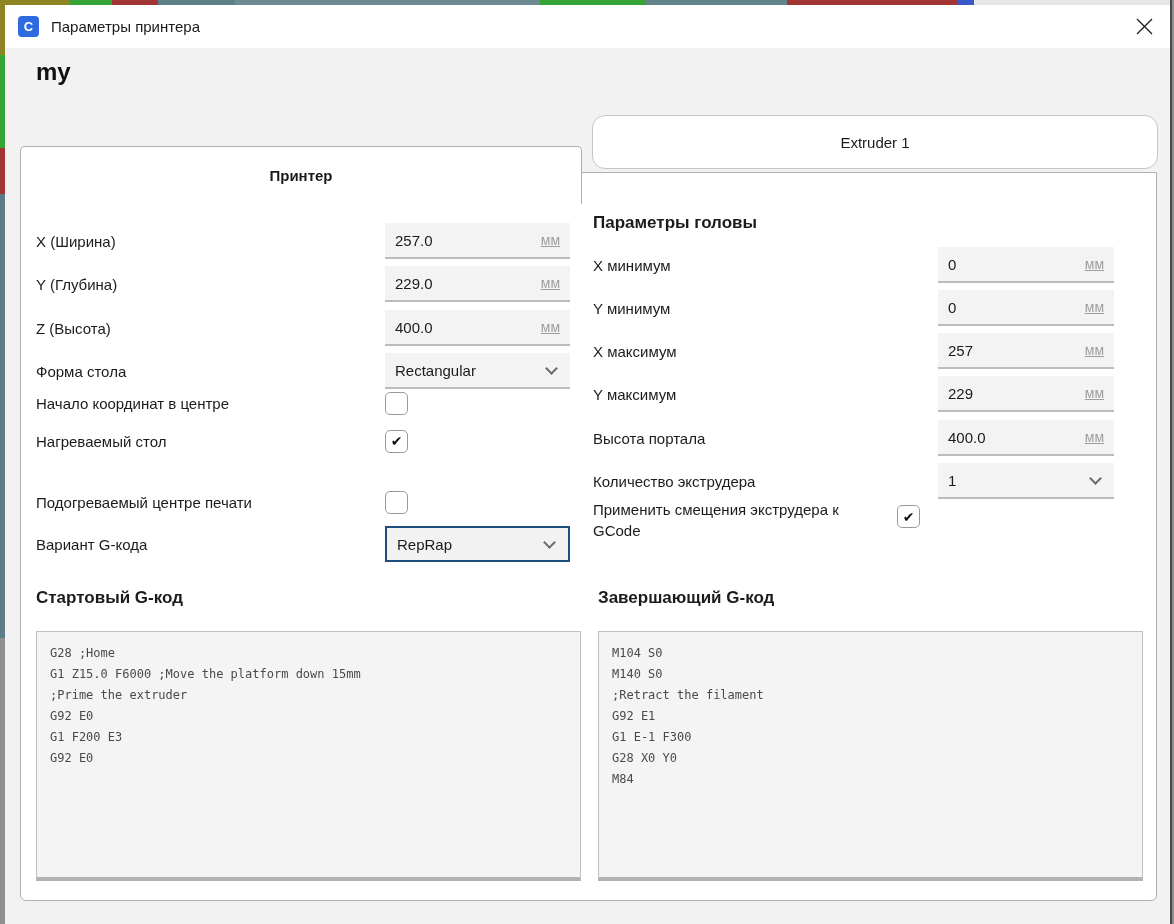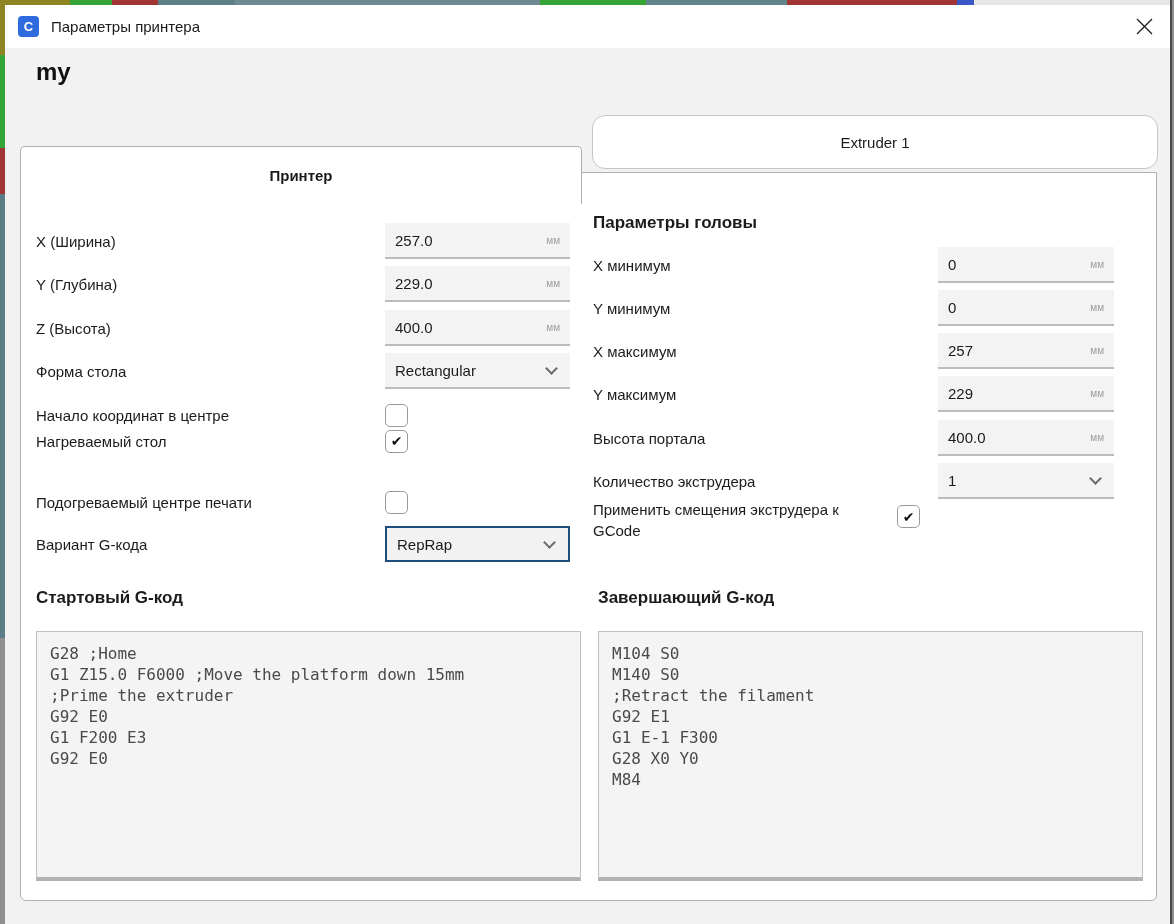--- a/index.html
+++ b/index.html
@@ -84,21 +84,21 @@
   .row-wrap .lbl { max-width:265px; line-height:21px; }
 
   .fld, .sel {
     width:185px; height:36px; background:#f3f3f3;
     border-bottom:2px solid #bcbcbc;
     display:flex; align-items:center; padding:0 10px; cursor:text;
   }
   .row-r .fld, .row-r .sel { width:176px; }
   .sel { cursor:pointer; }
   .fld .val, .sel .val { flex:1; font-size:15px; color:#1b1b1b; }
-  .fld .unit { font-size:10px; color:#9e9e9e; }
+  .fld .unit { font-size:14px; color:#9e9e9e;text-decoration:underline; }
   .chev {
     width:9px; height:9px; margin:-4px 4px 0 8px;
     border-right:2px solid #6a6a6a; border-bottom:2px solid #6a6a6a;
     transform: rotate(45deg);
   }
   .sel-focused { border:2px solid #1d4d7c; border-bottom-width:2px; background:#f2f2f2; }
 
   .cbwrap { width:185px; display:flex; }
   .row-r .cbwrap { width:176px; }
   .cb {
@@ -110,21 +110,21 @@
 
   .gcode {
     position:absolute; width:545px; height:250px; top:458px;
     background:#f4f4f4; border:1px solid #c0c0c0; border-bottom:4px solid #b2b2b2;
     cursor:text;
   }
   .g-start { left:15px; }
   .g-end { left:577px; }
   .gcode pre {
     font-family:"DejaVu Sans Mono", monospace;
-    font-size:16px; line-height:21px; color:#4a4a4a;
+    font-size:12px; line-height:21px; color:#4a4a4a;
     padding:11px 0 0 13px; white-space:pre;
   }
 </style>
 </head>
 <body>
 
 <div class="bg-top"></div>
 <div class="bg-left"></div>
 <div class="bg-right"></div>
 
@@ -175,21 +175,21 @@
     </div>
 
     <div class="row row-l" style="top:180px">
       <span class="lbl">Форма стола</span>
       <div class="sel">
         <span class="val">Rectangular</span>
         <span class="chev"></span>
       </div>
     </div>
 
-    <div class="row row-l" style="top:224px">
+    <div class="row row-l" style="top:212px">
       <span class="lbl">Начало координат в центре</span>
       <div class="cbwrap">
         <div class="cb"></div>
       </div>
     </div>
 
     <div class="row row-l" style="top:250px">
       <span class="lbl">Нагреваемый стол</span>
       <div class="cbwrap">
         <div class="cb">✔</div>

